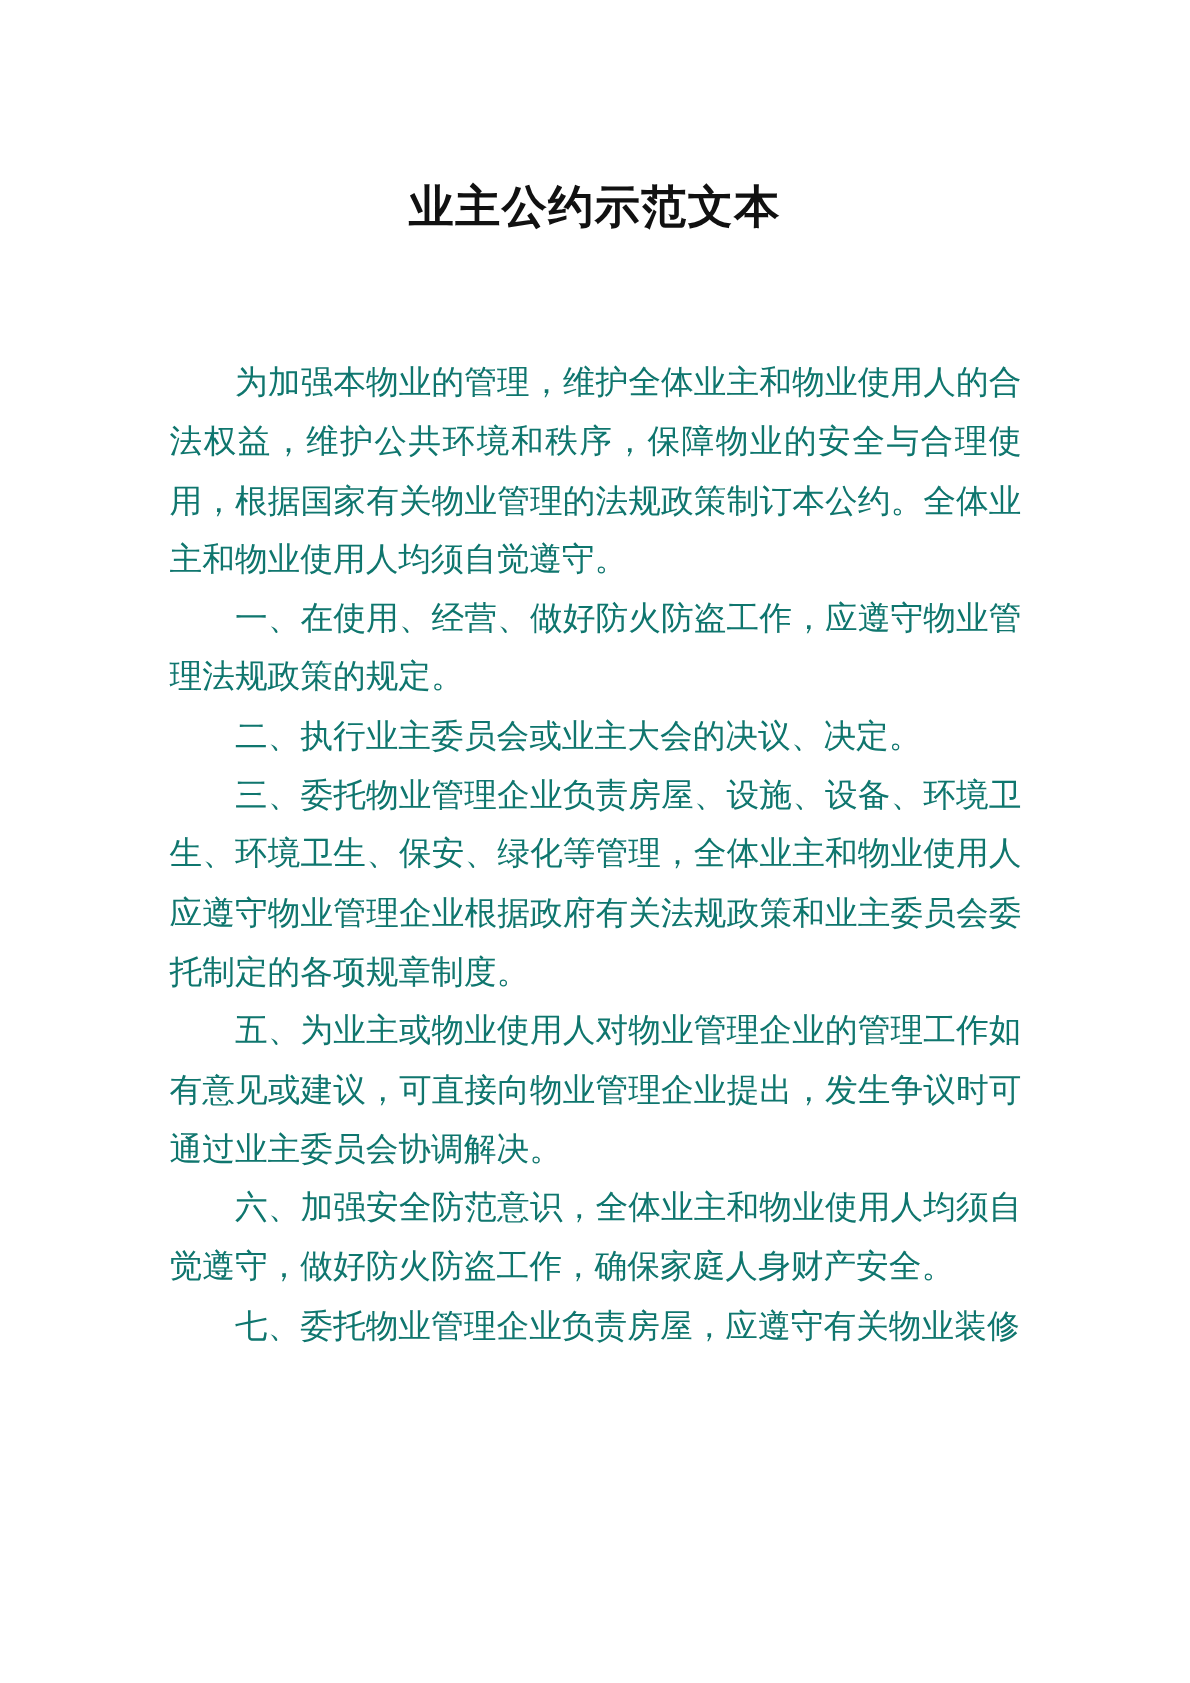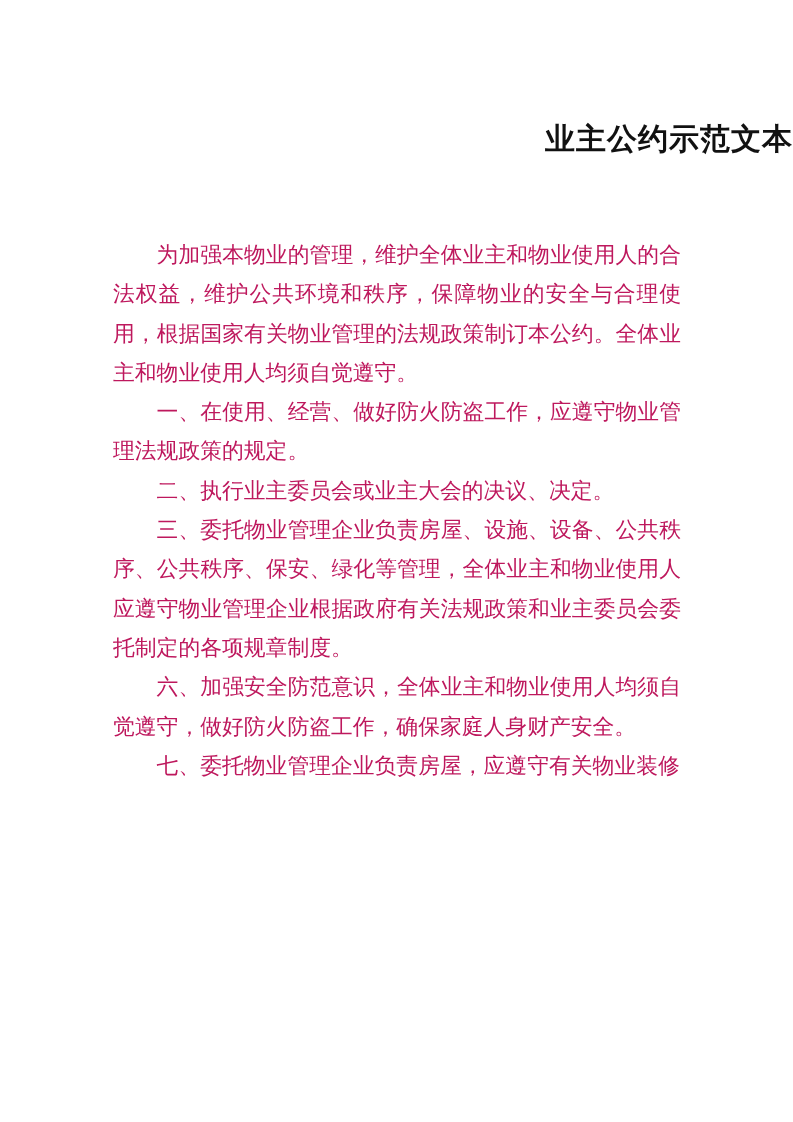--- a/index.html
+++ b/index.html
@@ -13,49 +13,50 @@
     height: 1122px;
     margin: 0 auto;
     background: #ffffff;
     overflow: hidden;
     font-family: "Liberation Serif", "DejaVu Serif", serif;
     color: #1a1a1a;
   }
   .doc-title {
     margin: 0;
     padding-top: 118px;
-    text-align: right;
+    text-align: center;
     font-size: 30px;
     line-height: 42px;
     font-weight: 700;
     letter-spacing: 1px;
     color: #111111;
   }
   .doc-body {
     margin: 76px 112px 0 113px;
     font-size: 21.8px;
     line-height: 39.3px;
     text-align: justify;
     text-justify: inter-character;
-    color: #be185d;
+    color: #0f766e;
   }
   .doc-body p {
     margin: 0;
     padding: 0;
     text-indent: 2em;
     word-break: break-all;
   }
 </style>
 </head>
 <body>
 
 <div class="page">
   <h1 class="doc-title">业主公约示范文本</h1>
 
   <div class="doc-body">
     <p>为加强本物业的管理，维护全体业主和物业使用人的合法权益，维护公共环境和秩序，保障物业的安全与合理使用，根据国家有关物业管理的法规政策制订本公约。全体业主和物业使用人均须自觉遵守。</p>
     <p>一、在使用、经营、做好防火防盗工作，应遵守物业管理法规政策的规定。</p>
     <p>二、执行业主委员会或业主大会的决议、决定。</p>
-    <p>三、委托物业管理企业负责房屋、设施、设备、公共秩序、公共秩序、保安、绿化等管理，全体业主和物业使用人应遵守物业管理企业根据政府有关法规政策和业主委员会委托制定的各项规章制度。</p>
+    <p>三、委托物业管理企业负责房屋、设施、设备、环境卫生、环境卫生、保安、绿化等管理，全体业主和物业使用人应遵守物业管理企业根据政府有关法规政策和业主委员会委托制定的各项规章制度。</p>
+    <p>五、为业主或物业使用人对物业管理企业的管理工作如有意见或建议，可直接向物业管理企业提出，发生争议时可通过业主委员会协调解决。</p>
     <p>六、加强安全防范意识，全体业主和物业使用人均须自觉遵守，做好防火防盗工作，确保家庭人身财产安全。</p>
     <p>七、委托物业管理企业负责房屋，应遵守有关物业装修</p>
   </div>
 </div>
 
 </body></html>

